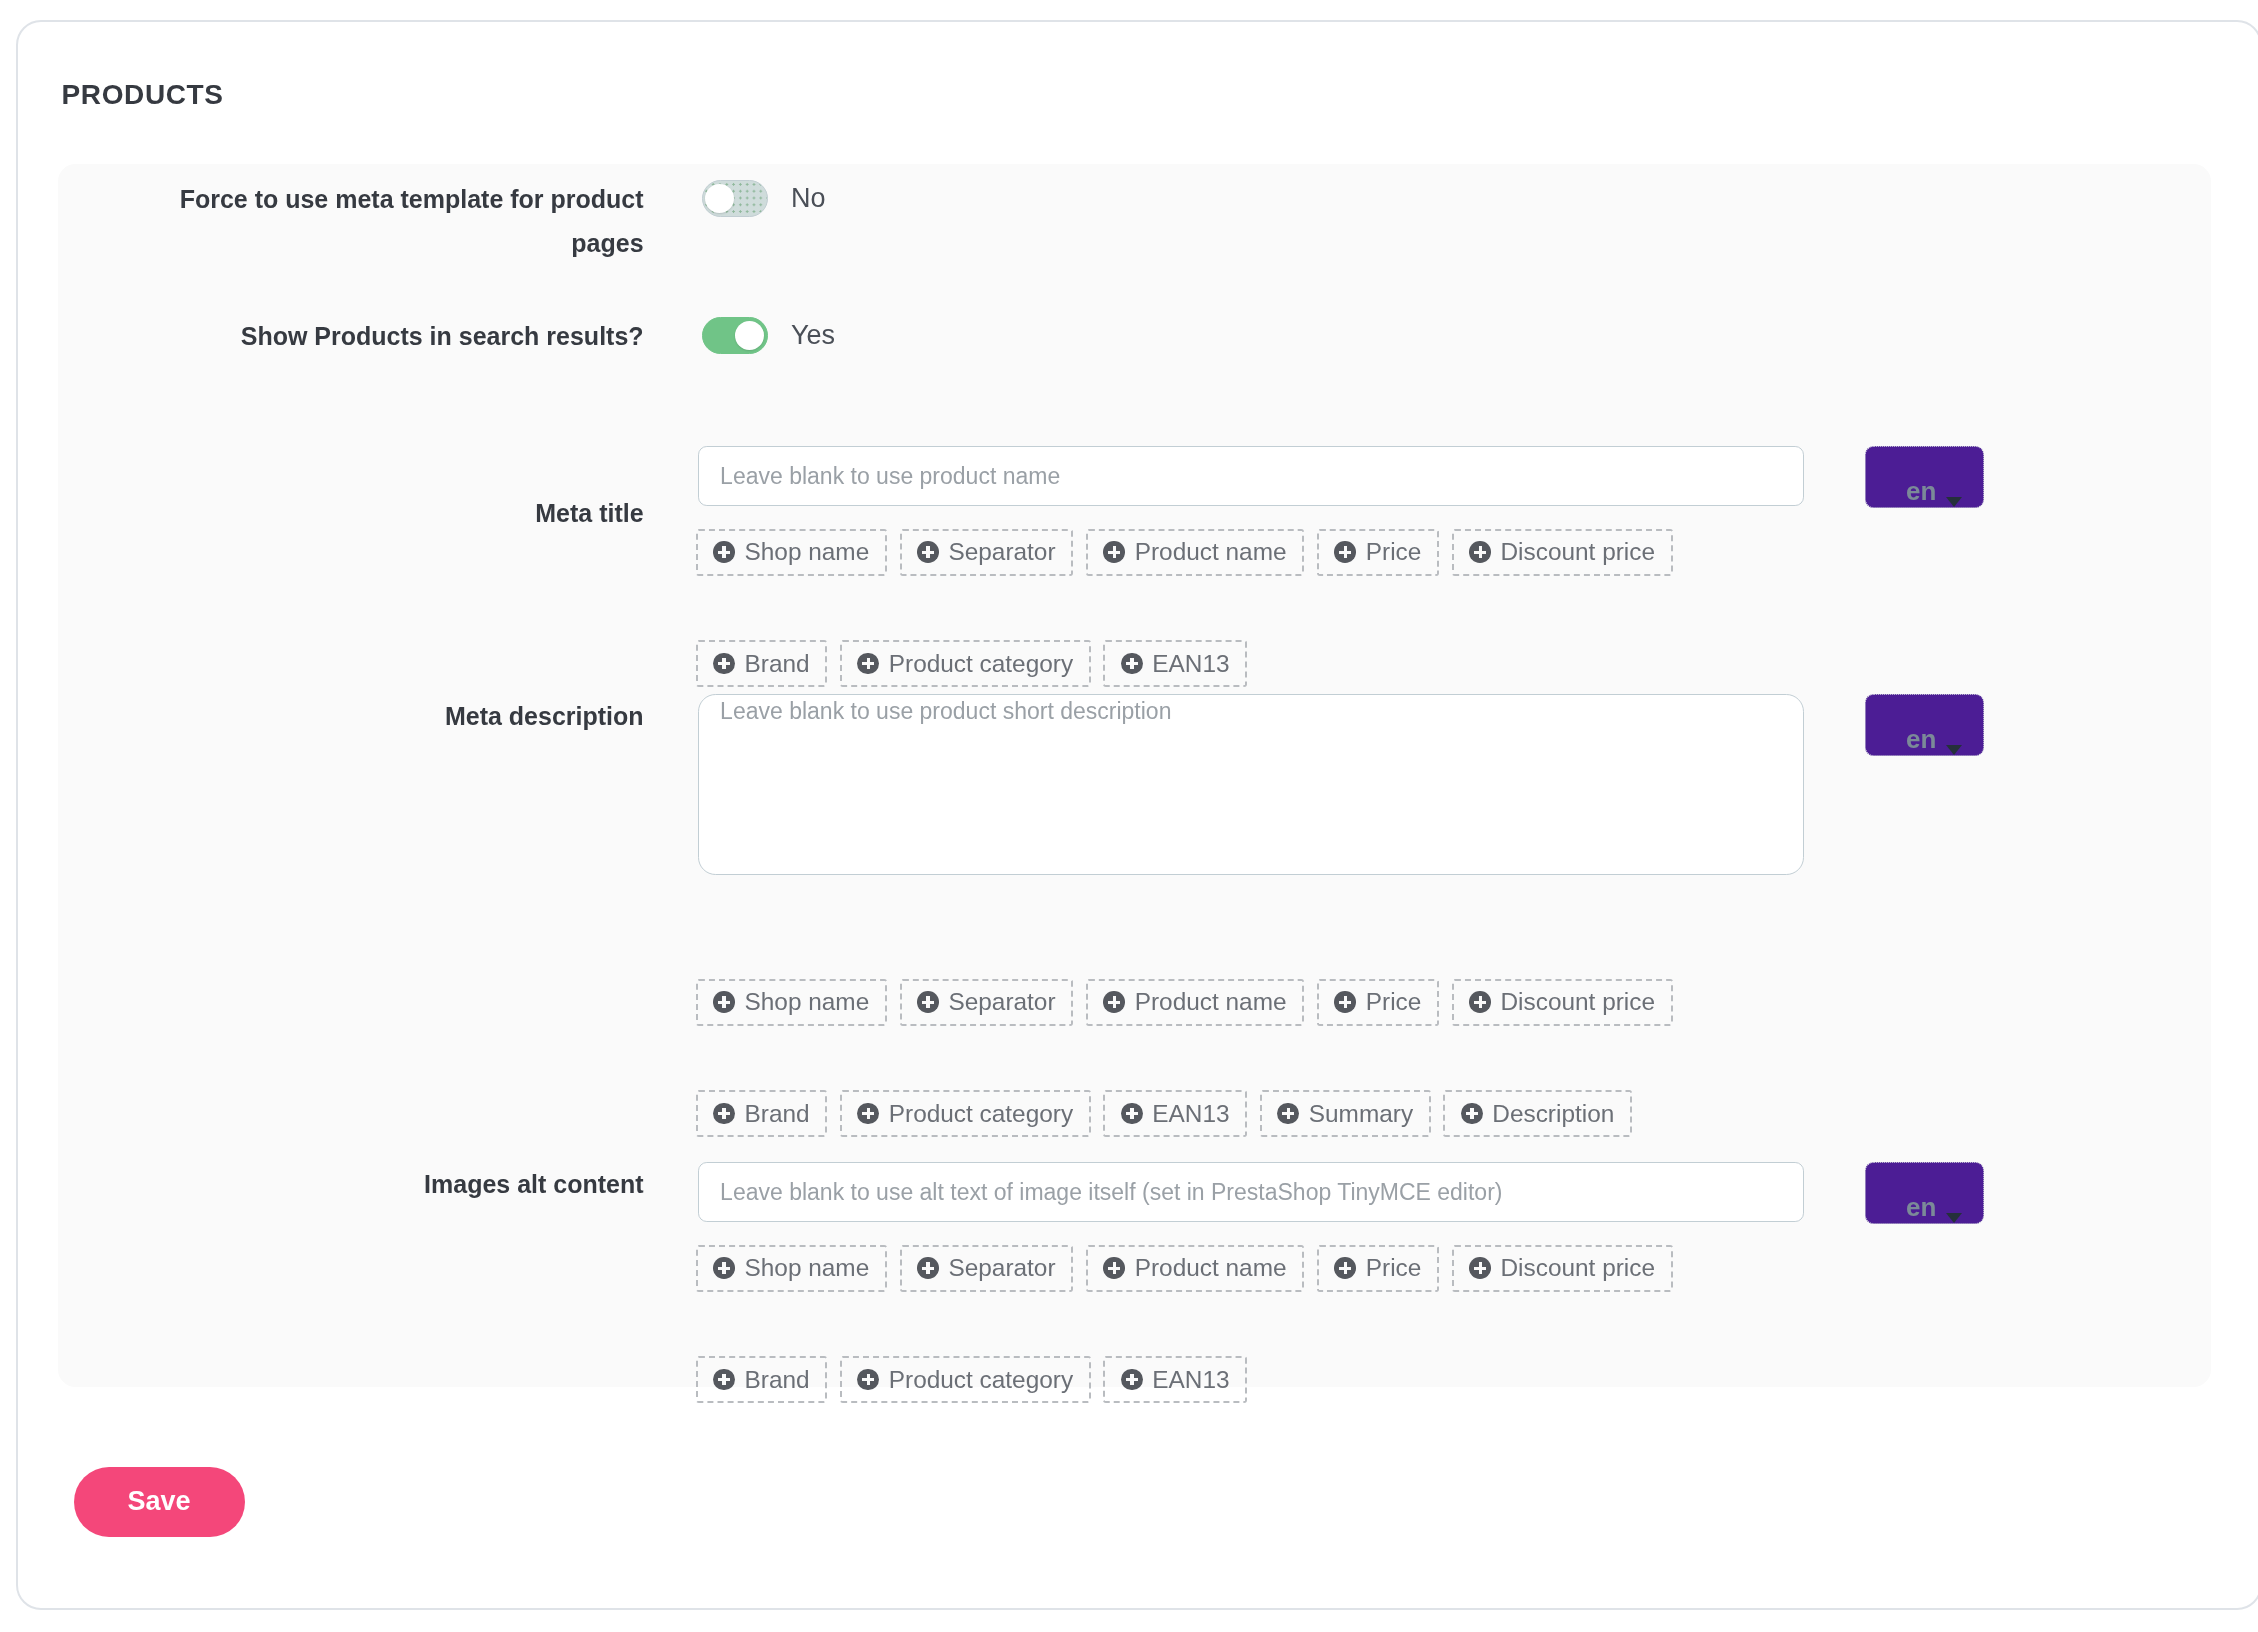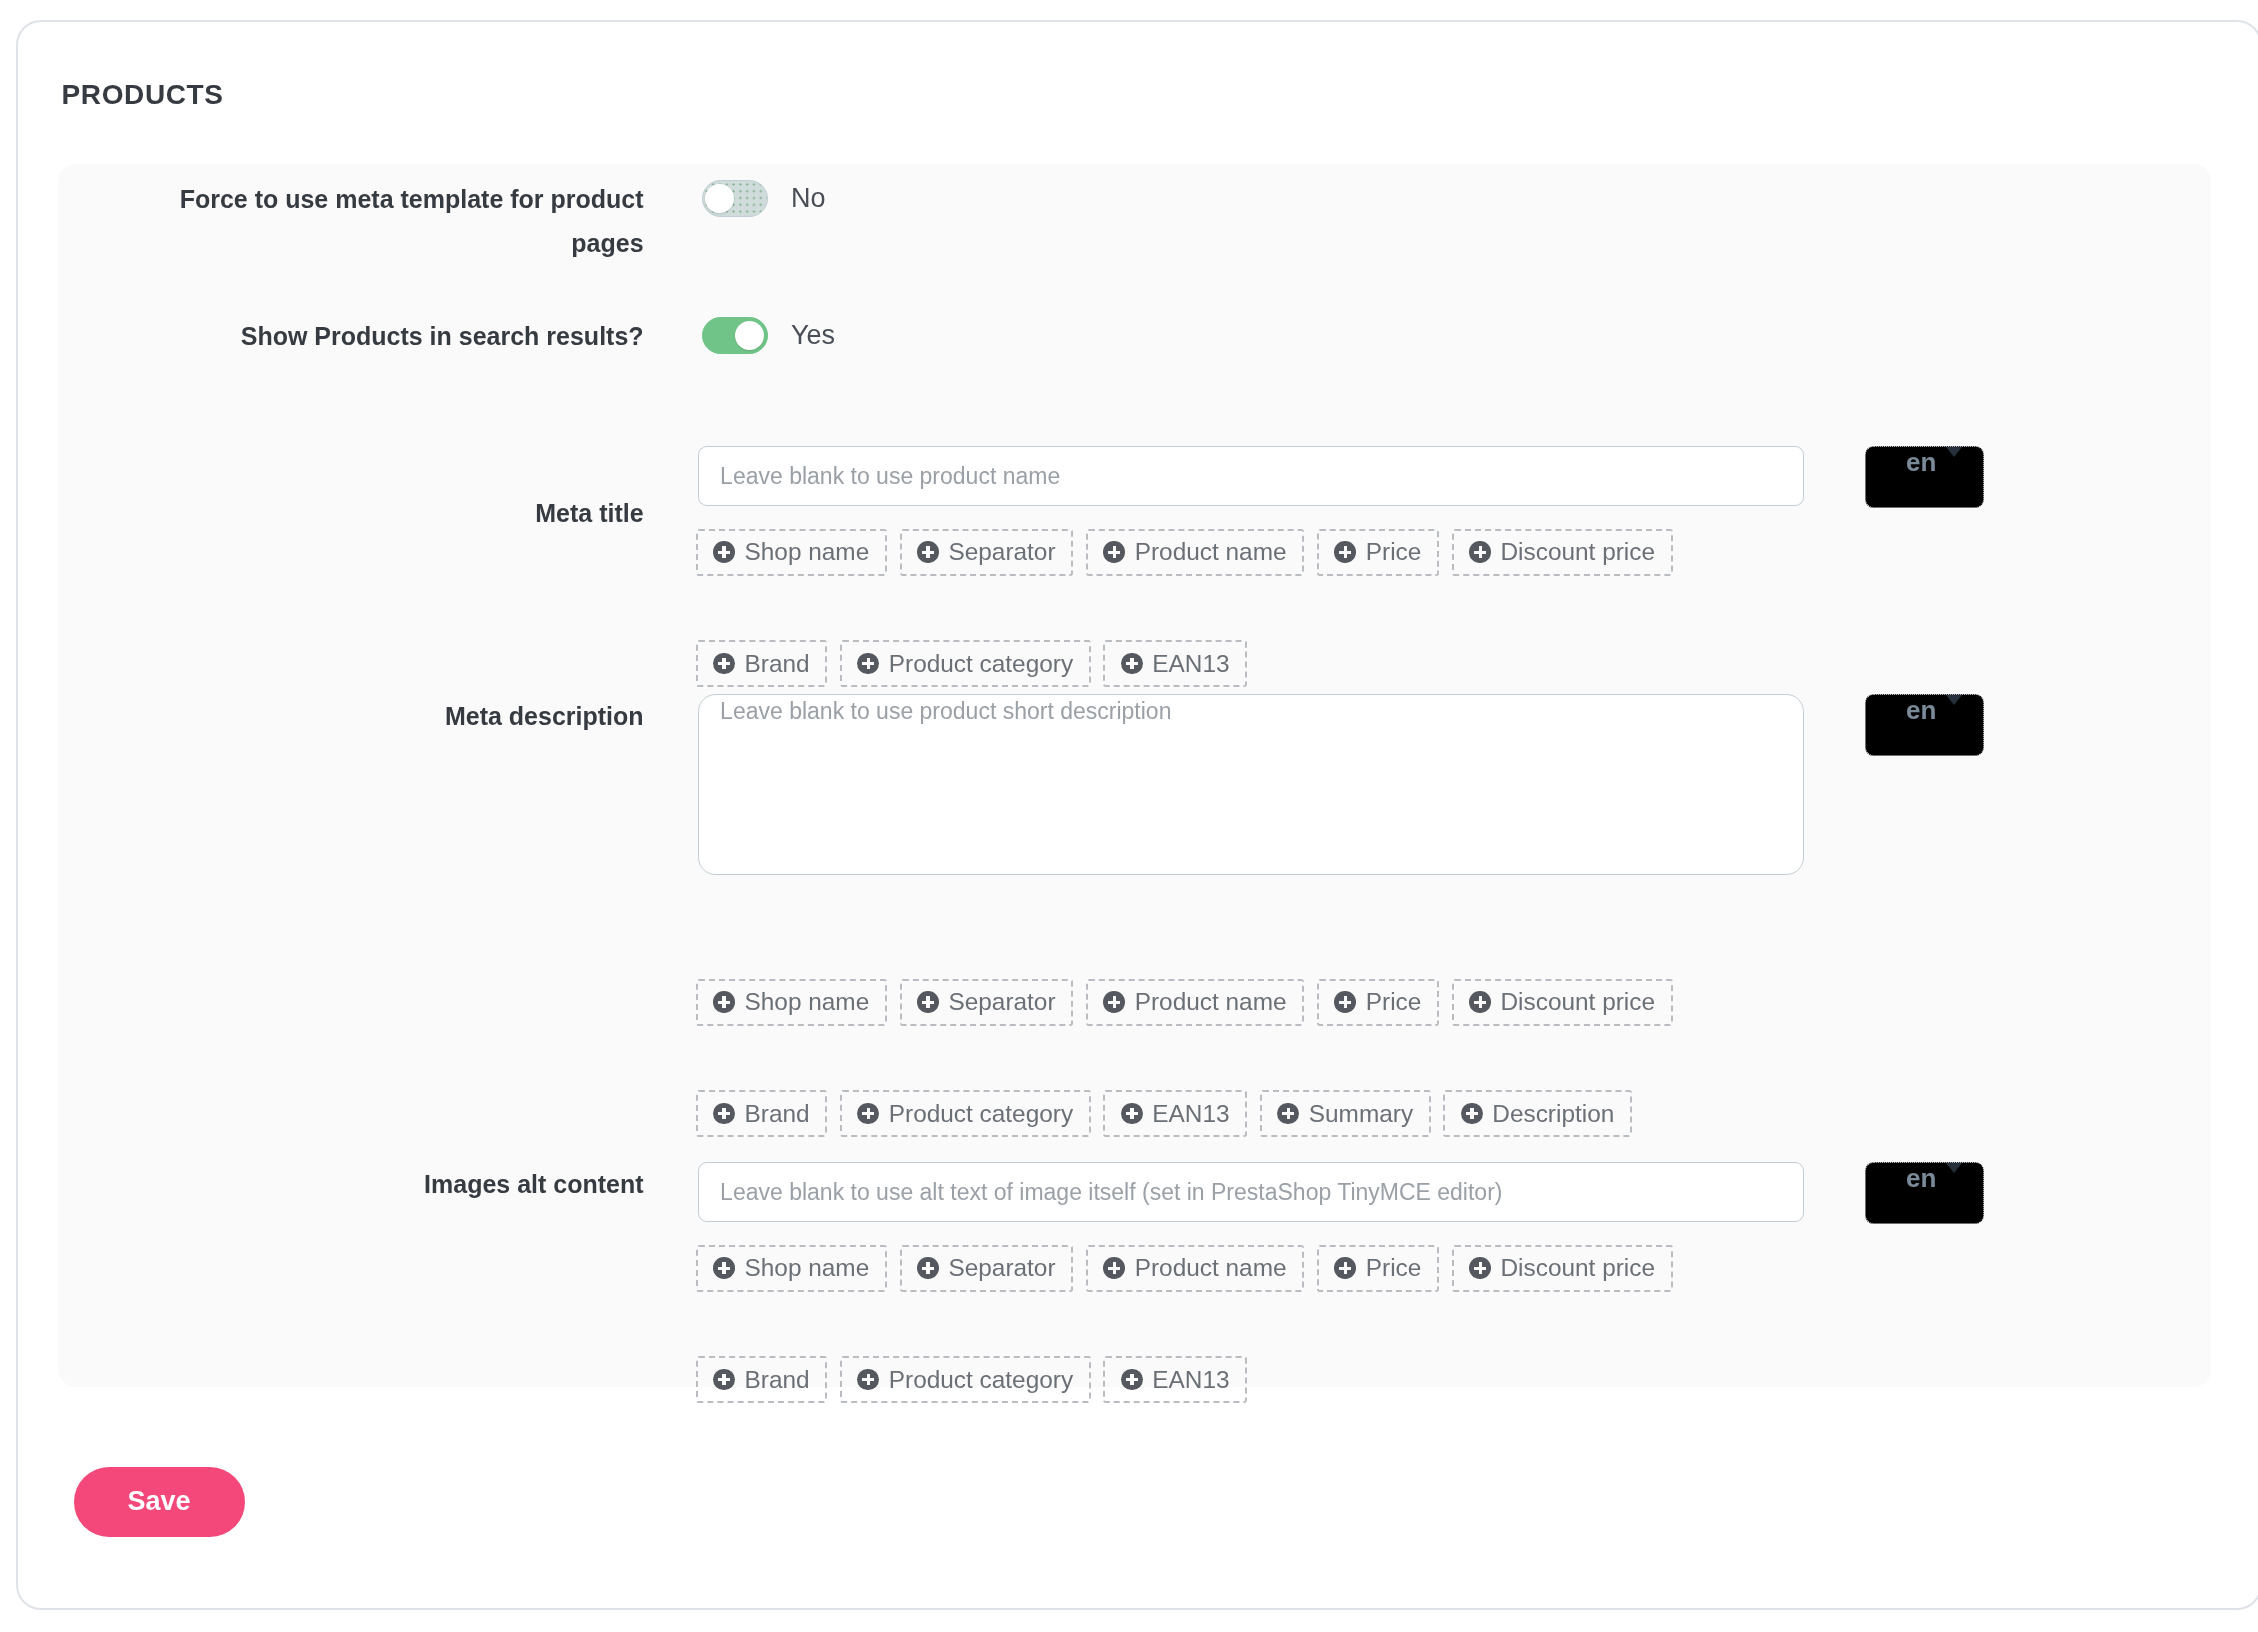--- a/index.html
+++ b/index.html
@@ -131,25 +131,25 @@
     overflow: hidden;
   }
   .field::placeholder { color: #9aa0a6; opacity: 1; }
 
   
   .lang-btn {
     position: absolute;
     box-sizing: border-box;
     width: 119px;
     height: 62px;
-    background: #000000;
+    background: #4c1d95;
     border: 1px dotted #d7dde1;
     border-radius: 8.8px;
     display: flex;
-    align-items: flex-start;
+    align-items: flex-end;
     justify-content: center;
     gap: 9.8px;
     cursor: pointer;
     padding-left: 20px;
   }
   .lang-btn .lang-text {
     font-size: 26px;
     font-weight: bold;
     color: #7b8a98;
   }

